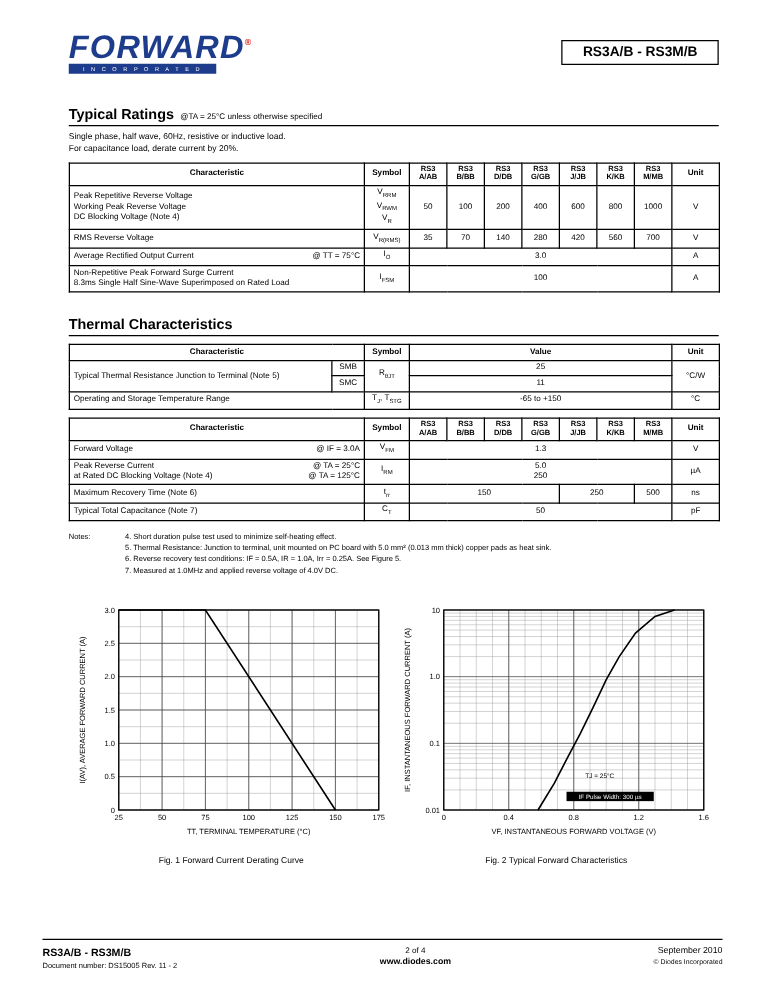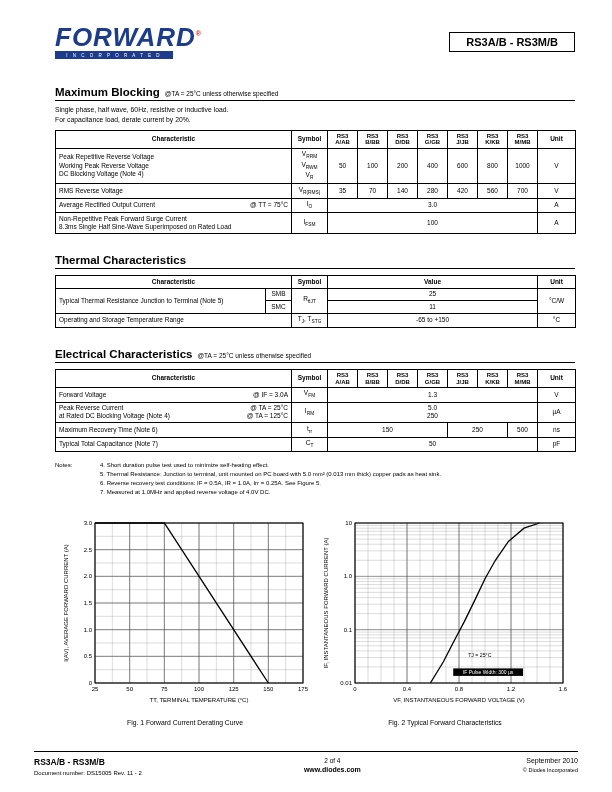--- a/index.html
+++ b/index.html
@@ -12,21 +12,21 @@
   .hdr { position:relative; height:44px; }
   .logo-text { color:#1e3c8c; font-size:26px; font-weight:bold; font-style:italic; letter-spacing:1px; line-height:1; }
   .logo-reg { color:#e2231a; font-size:7px; vertical-align:super; font-style:normal; }
   .logo-bar { background:#1e3c8c; color:#fff; font-size:4.5px; letter-spacing:2px; width:118px; text-align:center; padding:1.5px 0; margin-top:1px; }
   .part-box { position:absolute; right:0; top:8px; border:1.6px solid #000; padding:3px 16px; font-size:11px; font-weight:bold; }
 
   
   .sec-head { display:flex; align-items:baseline; gap:5px; border-bottom:1.4px solid #000; padding-bottom:2px; }
   .sec-title { font-size:11.5px; font-weight:bold; }
   .sec-cond { font-size:6.5px; }
-  .mt1 { margin-top:18px; } .mt2 { margin-top:20px; }
+  .mt1 { margin-top:18px; } .mt2 { margin-top:20px;align-items:flex-end; }
   .intro { font-size:6.8px; line-height:1.4; margin-top:4px; }
 
   
   table.spec { border-collapse:collapse; width:520px; table-layout:fixed; margin-top:6px; }
   table.spec th, table.spec td { border:1px solid #000; font-size:6.5px; padding:1.5px 3px; vertical-align:middle; line-height:1.3; }
   table.spec th { font-weight:bold; text-align:center; }
   td.c { text-align:center; }
   td.char { text-align:left; }
   th.dev div { line-height:1.15; font-size:6px; }
   .split { display:flex; justify-content:space-between; }
@@ -61,21 +61,21 @@
 
     <div class="hdr">
       <div class="logo">
         <div class="logo-text"><span>FORWARD</span><span class="logo-reg">®</span></div>
         <div class="logo-bar">I N C O R P O R A T E D</div>
       </div>
       <div class="part-box">RS3A/B - RS3M/B</div>
     </div>
 
     <div class="sec-head mt1">
-      <span class="sec-title">Maximum Blocking</span>
+      <span class="sec-title">Typical Ratings</span>
       <span class="sec-cond">@TA = 25°C unless otherwise specified</span>
     </div>
     <div class="intro">
       <div>Single phase, half wave, 60Hz, resistive or inductive load.</div>
       <div>For capacitance load, derate current by 20%.</div>
     </div>
 
     <table class="spec">
       <colgroup>
           <col style="width:236px">
@@ -208,24 +208,20 @@
         </tr>
         <tr>
           <td class="char" colspan="2">Operating and Storage Temperature Range</td>
           <td class="c"><span>T</span><sub>J</sub><span>, T</span><sub>STG</sub></td>
           <td class="c">-65 to +150</td>
           <td class="c">°C</td>
         </tr>
       </tbody>
     </table>
 
-    <div class="sec-head mt2">
-      <span class="sec-title">Electrical Characteristics</span>
-      <span class="sec-cond">@TA = 25°C unless otherwise specified</span>
-    </div>
 
     <table class="spec">
       <colgroup>
           <col style="width:236px">
           <col style="width:36px">
           <col span="7" style="width:30px">
           <col style="width:38px">
         </colgroup>
       <thead>
         <tr>

